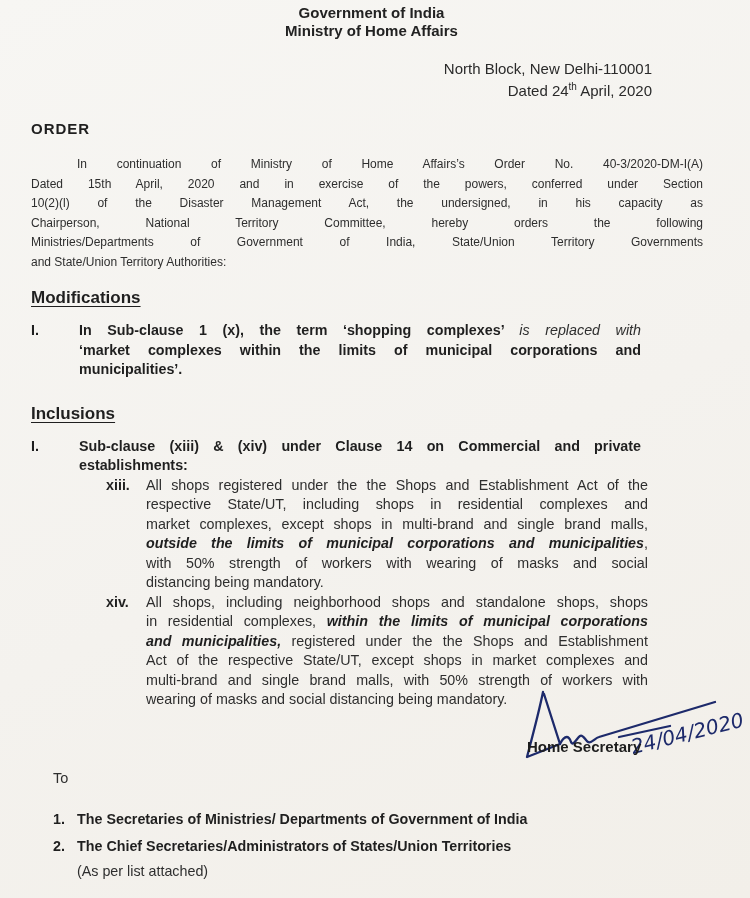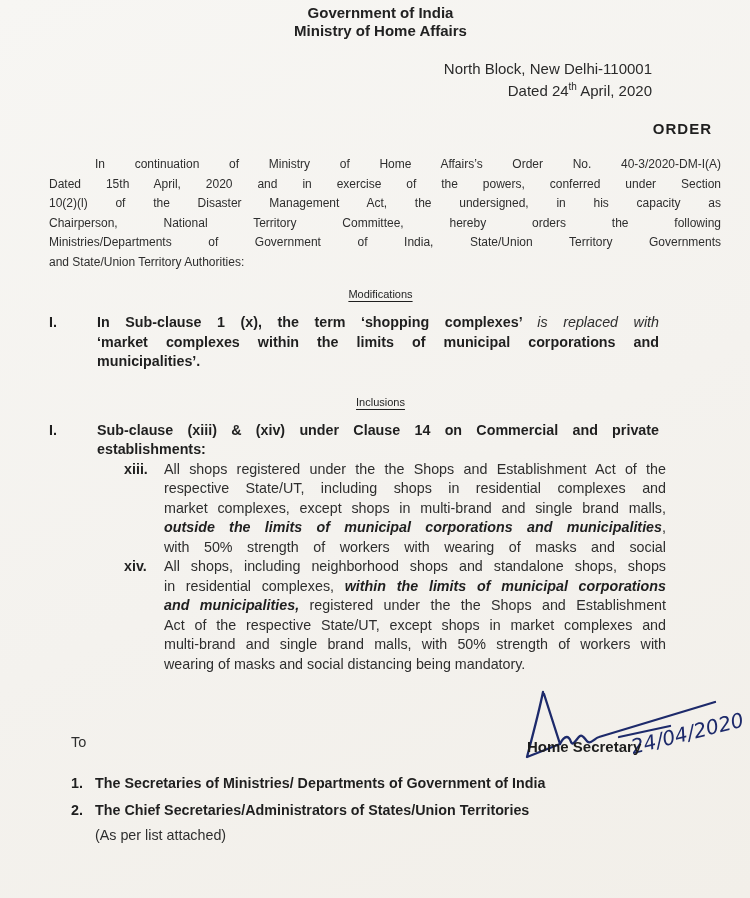--- a/index.html
+++ b/index.html
@@ -8,35 +8,35 @@
     font-family:"Liberation Sans","DejaVu Sans",sans-serif;
     background:#e9e7e3;
   }
   .page{
     position:relative;
     width:750px;height:898px;
     background:linear-gradient(155deg,#f7f6f3 0%,#f4f2ee 55%,#f2efe9 100%);
     color:#2e2e2e;
     overflow:hidden;
     box-sizing:border-box;
-    padding:4px 38px 0 49px;
+    padding:4px 38px 0 31px;
   }
   .center{text-align:center;}
   .hdr-line{font-weight:700;font-size:15px;line-height:18px;color:#222;}
   .addr-block{margin-top:18px;margin-right:60px;text-align:right;font-size:15px;line-height:22px;color:#2a2a2a;}
   .sup{vertical-align:super;font-size:10px;line-height:0;}
-  .order-heading{margin-top:18px;text-align:right;font-weight:700;font-size:15px;letter-spacing:1px;color:#1f1f1f;}
+  .order-heading{margin-top:18px;text-align:left;font-weight:700;font-size:15px;letter-spacing:1px;color:#1f1f1f;}
   .intro{margin-top:18px;width:672px;font-size:12px;line-height:19.5px;}
   .intro .tline:first-child{text-indent:46px;}
   .tline{text-align:justify;text-align-last:justify;min-height:19.5px;}
   .tline-last{text-align-last:left;}
   .seg-b{font-weight:700;color:#1f1f1f;}
   .seg-i{font-style:italic;}
   .seg-bi{font-weight:700;font-style:italic;color:#1f1f1f;}
-  .section-heading{margin-top:16px;font-weight:400;font-size:11px;text-decoration:underline;text-underline-offset:3px;color:#1f1f1f;text-align:center;}
+  .section-heading{margin-top:16px;font-weight:700;font-size:17px;text-decoration:underline;text-underline-offset:3px;color:#1f1f1f;}
   .item-row{display:flex;margin-top:13px;font-size:14.3px;line-height:19.5px;}
   .item-marker{width:48px;flex:0 0 48px;font-weight:700;color:#1f1f1f;}
   .item-content{width:562px;flex:0 0 562px;}
   .subitem-row{display:flex;margin-left:75px;font-size:14.3px;line-height:19.5px;}
   .subitem-marker{width:40px;flex:0 0 40px;font-weight:700;color:#1f1f1f;}
   .subitem-content{width:502px;flex:0 0 502px;}
   .mod-gap{margin-top:24px;}
   .signature{position:absolute;left:515px;top:680px;width:235px;height:85px;}
   .home-secretary{position:absolute;left:527px;top:738px;font-weight:700;font-size:15px;color:#1d1d1d;}
   .to-label{margin-top:60px;margin-left:22px;font-size:14.5px;}
@@ -91,20 +91,21 @@
   </div>
 
   <div class="subitem-row">
     <div class="subitem-marker">xiii.</div>
     <div class="subitem-content">
         <div class="tline"><span>All shops registered under the the Shops and Establishment Act of the</span></div>
         <div class="tline"><span>respective State/UT, including shops in residential complexes and</span></div>
         <div class="tline"><span>market complexes, except shops in multi-brand and single brand malls,</span></div>
         <div class="tline"><span class="seg-bi">outside the limits of municipal corporations and municipalities</span><span>,</span></div>
         <div class="tline"><span>with 50% strength of workers with wearing of masks and social</span></div>
+        <div class="tline tline-last"><span>distancing being mandatory.</span></div>
       </div>
   </div>
 
   <div class="subitem-row">
     <div class="subitem-marker">xiv.</div>
     <div class="subitem-content">
         <div class="tline"><span>All shops, including neighborhood shops and standalone shops, shops</span></div>
         <div class="tline"><span>in residential complexes, </span><span class="seg-bi">within the limits of municipal corporations</span></div>
         <div class="tline"><span class="seg-bi">and municipalities,</span><span> registered under the the Shops and Establishment</span></div>
         <div class="tline"><span>Act of the respective State/UT, except shops in market complexes and</span></div>

